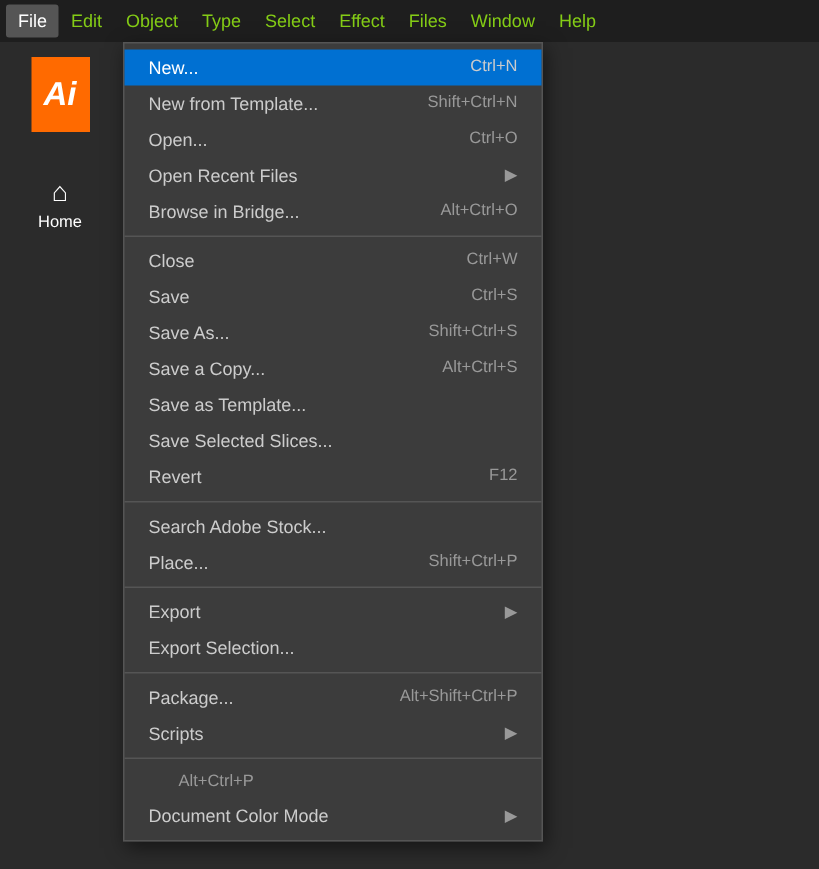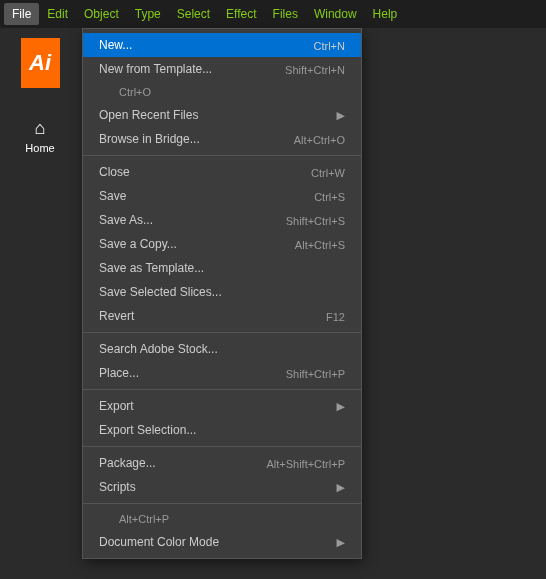--- a/index.html
+++ b/index.html
@@ -134,21 +134,21 @@
       left: 82px;
       background: #3c3c3c;
       border: 1px solid #555;
       min-width: 280px;
       z-index: 1000;
       padding: 4px 0;
       box-shadow: 2px 4px 12px rgba(0,0,0,0.5);
     }
     .dropdown-item {
       display: flex;
-      align-items: flex-end;
+      align-items: flex-start;
       justify-content: space-between;
       padding: 5px 16px;
       color: #ccc;
       cursor: pointer;
       font-size: 12px;
       white-space: nowrap;
       gap: 12px;
     }
     .dropdown-item.highlighted {
       background: #0070d2;
@@ -208,20 +208,21 @@
 <div class="dropdown" id="dropdown-container">
     <div class="dropdown-item highlighted">
       <span class="item-label">New...</span>
       <span class="item-shortcut highlighted-shortcut">Ctrl+N</span>
     </div>
     <div class="dropdown-item">
       <span class="item-label">New from Template...</span>
       <span class="item-shortcut">Shift+Ctrl+N</span>
     </div>
     <div class="dropdown-item">
+      <span class="item-label">Open...</span>
       <span class="item-shortcut">Ctrl+O</span>
     </div>
     <div class="dropdown-item">
       <span class="item-label">Open Recent Files</span>
       <span class="item-shortcut">▶</span>
     </div>
     <div class="dropdown-item">
       <span class="item-label">Browse in Bridge...</span>
       <span class="item-shortcut">Alt+Ctrl+O</span>
     </div>

